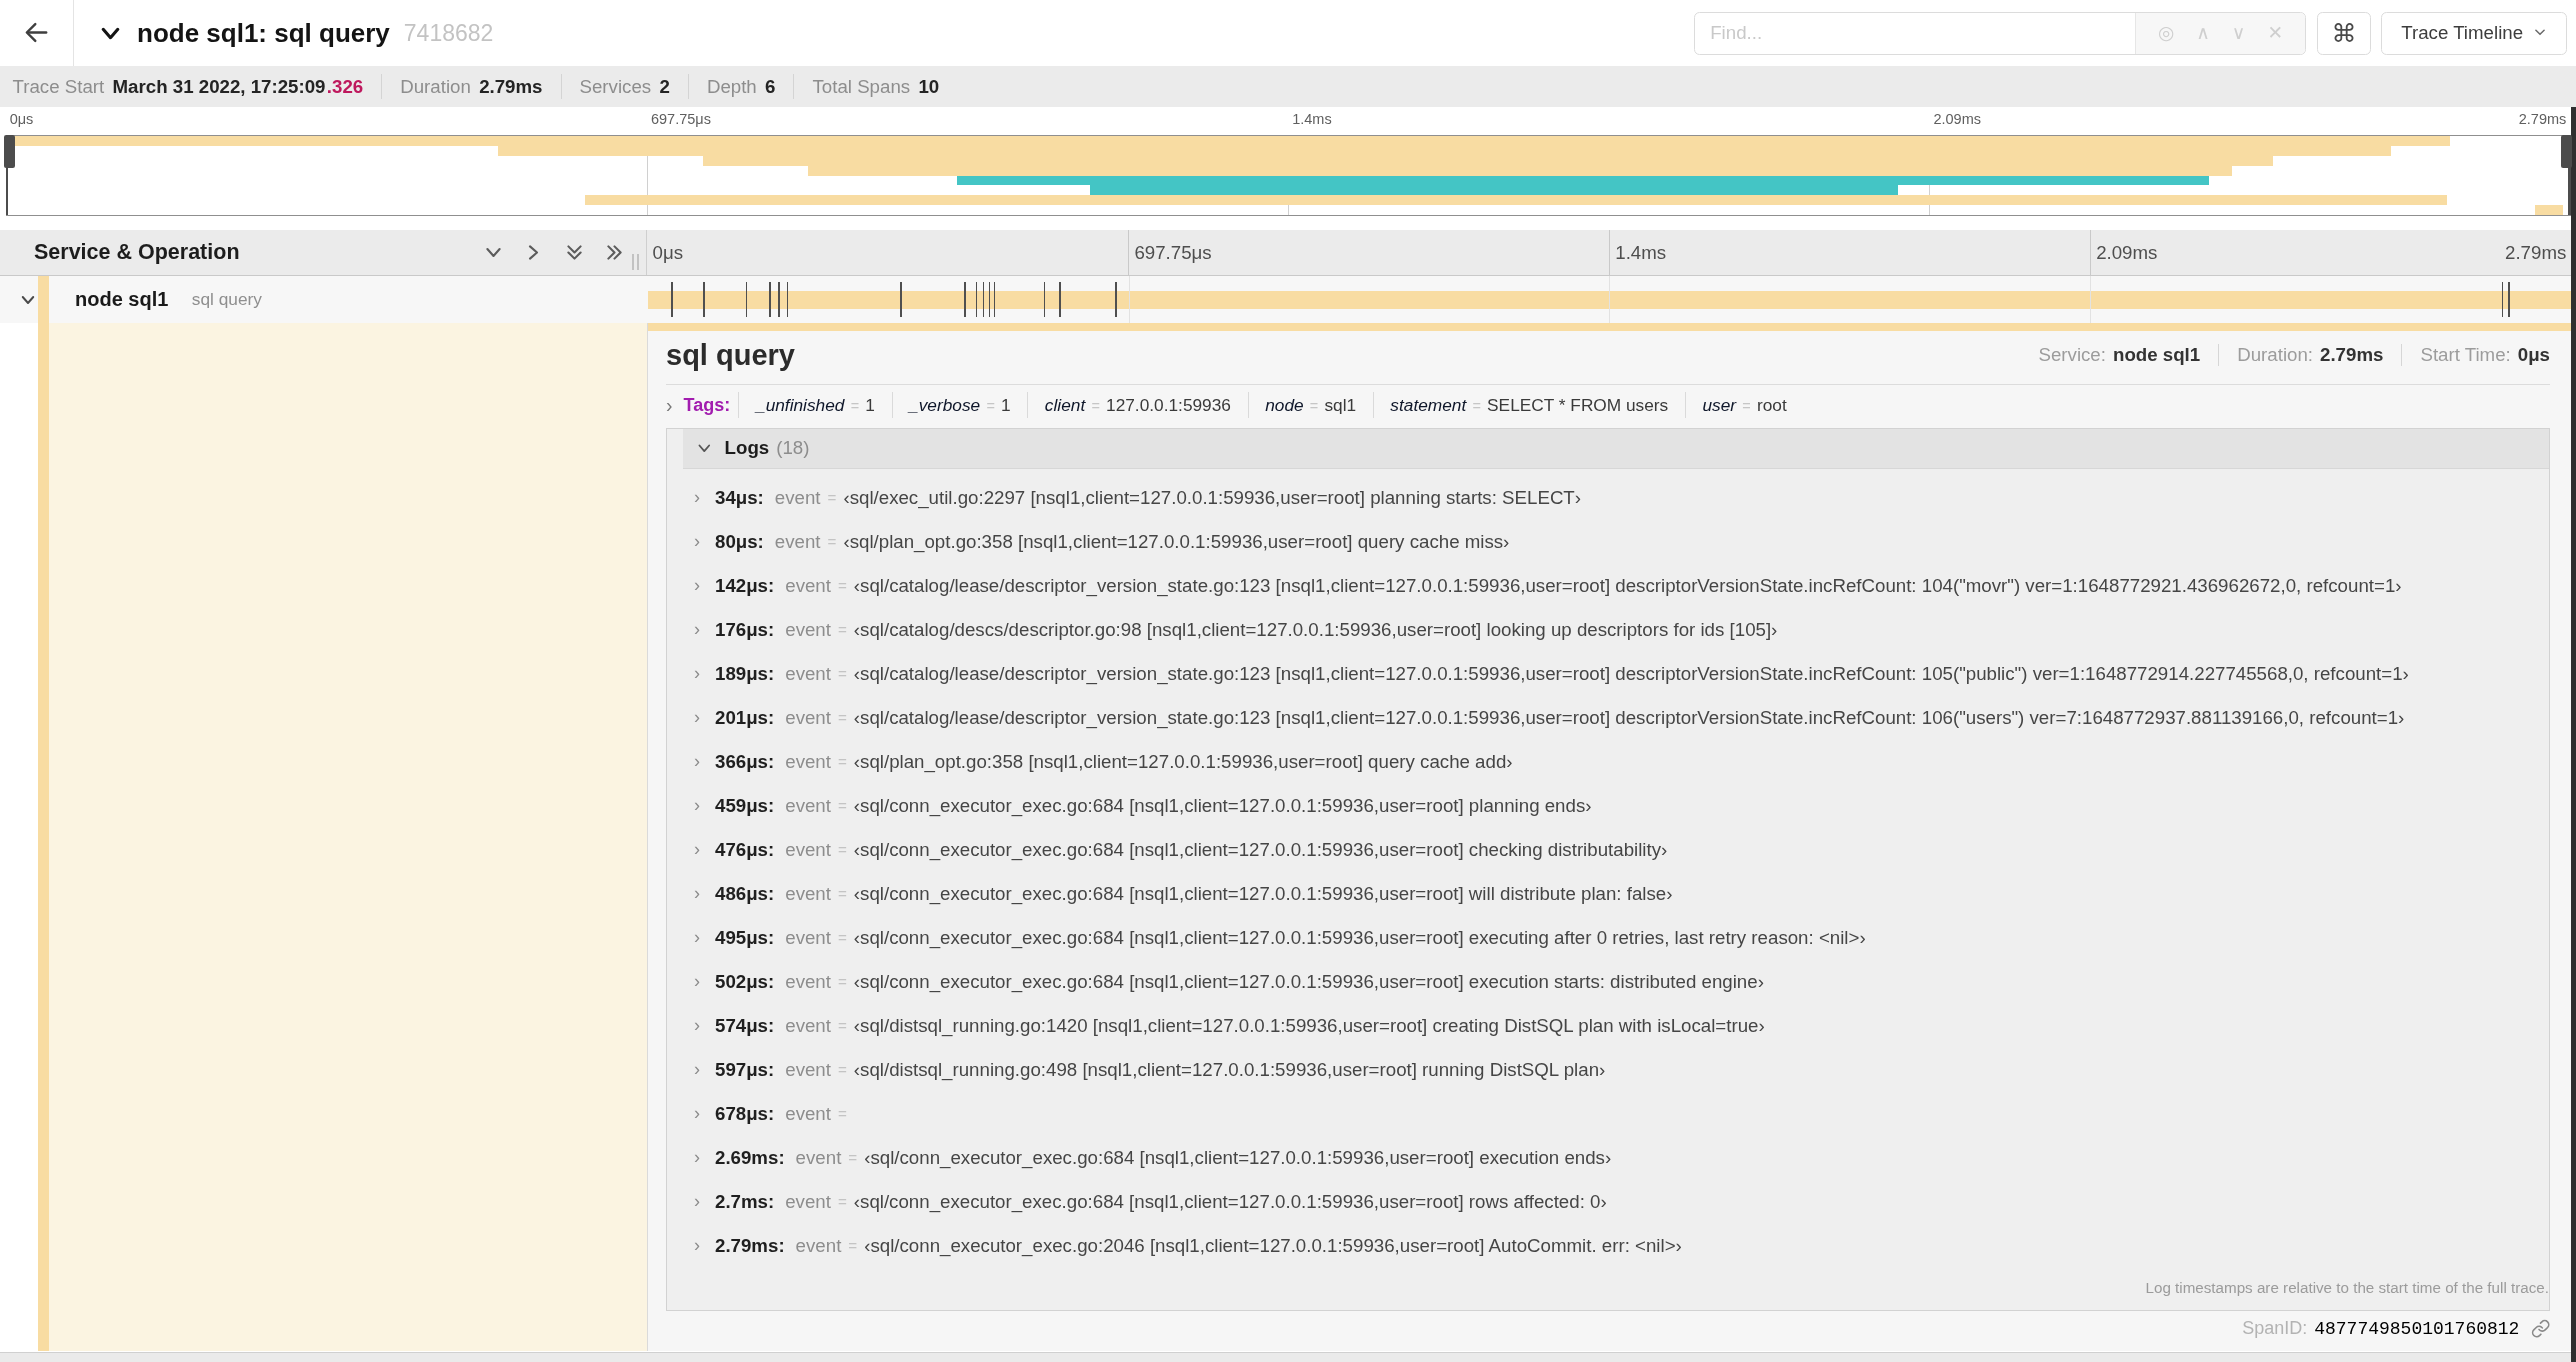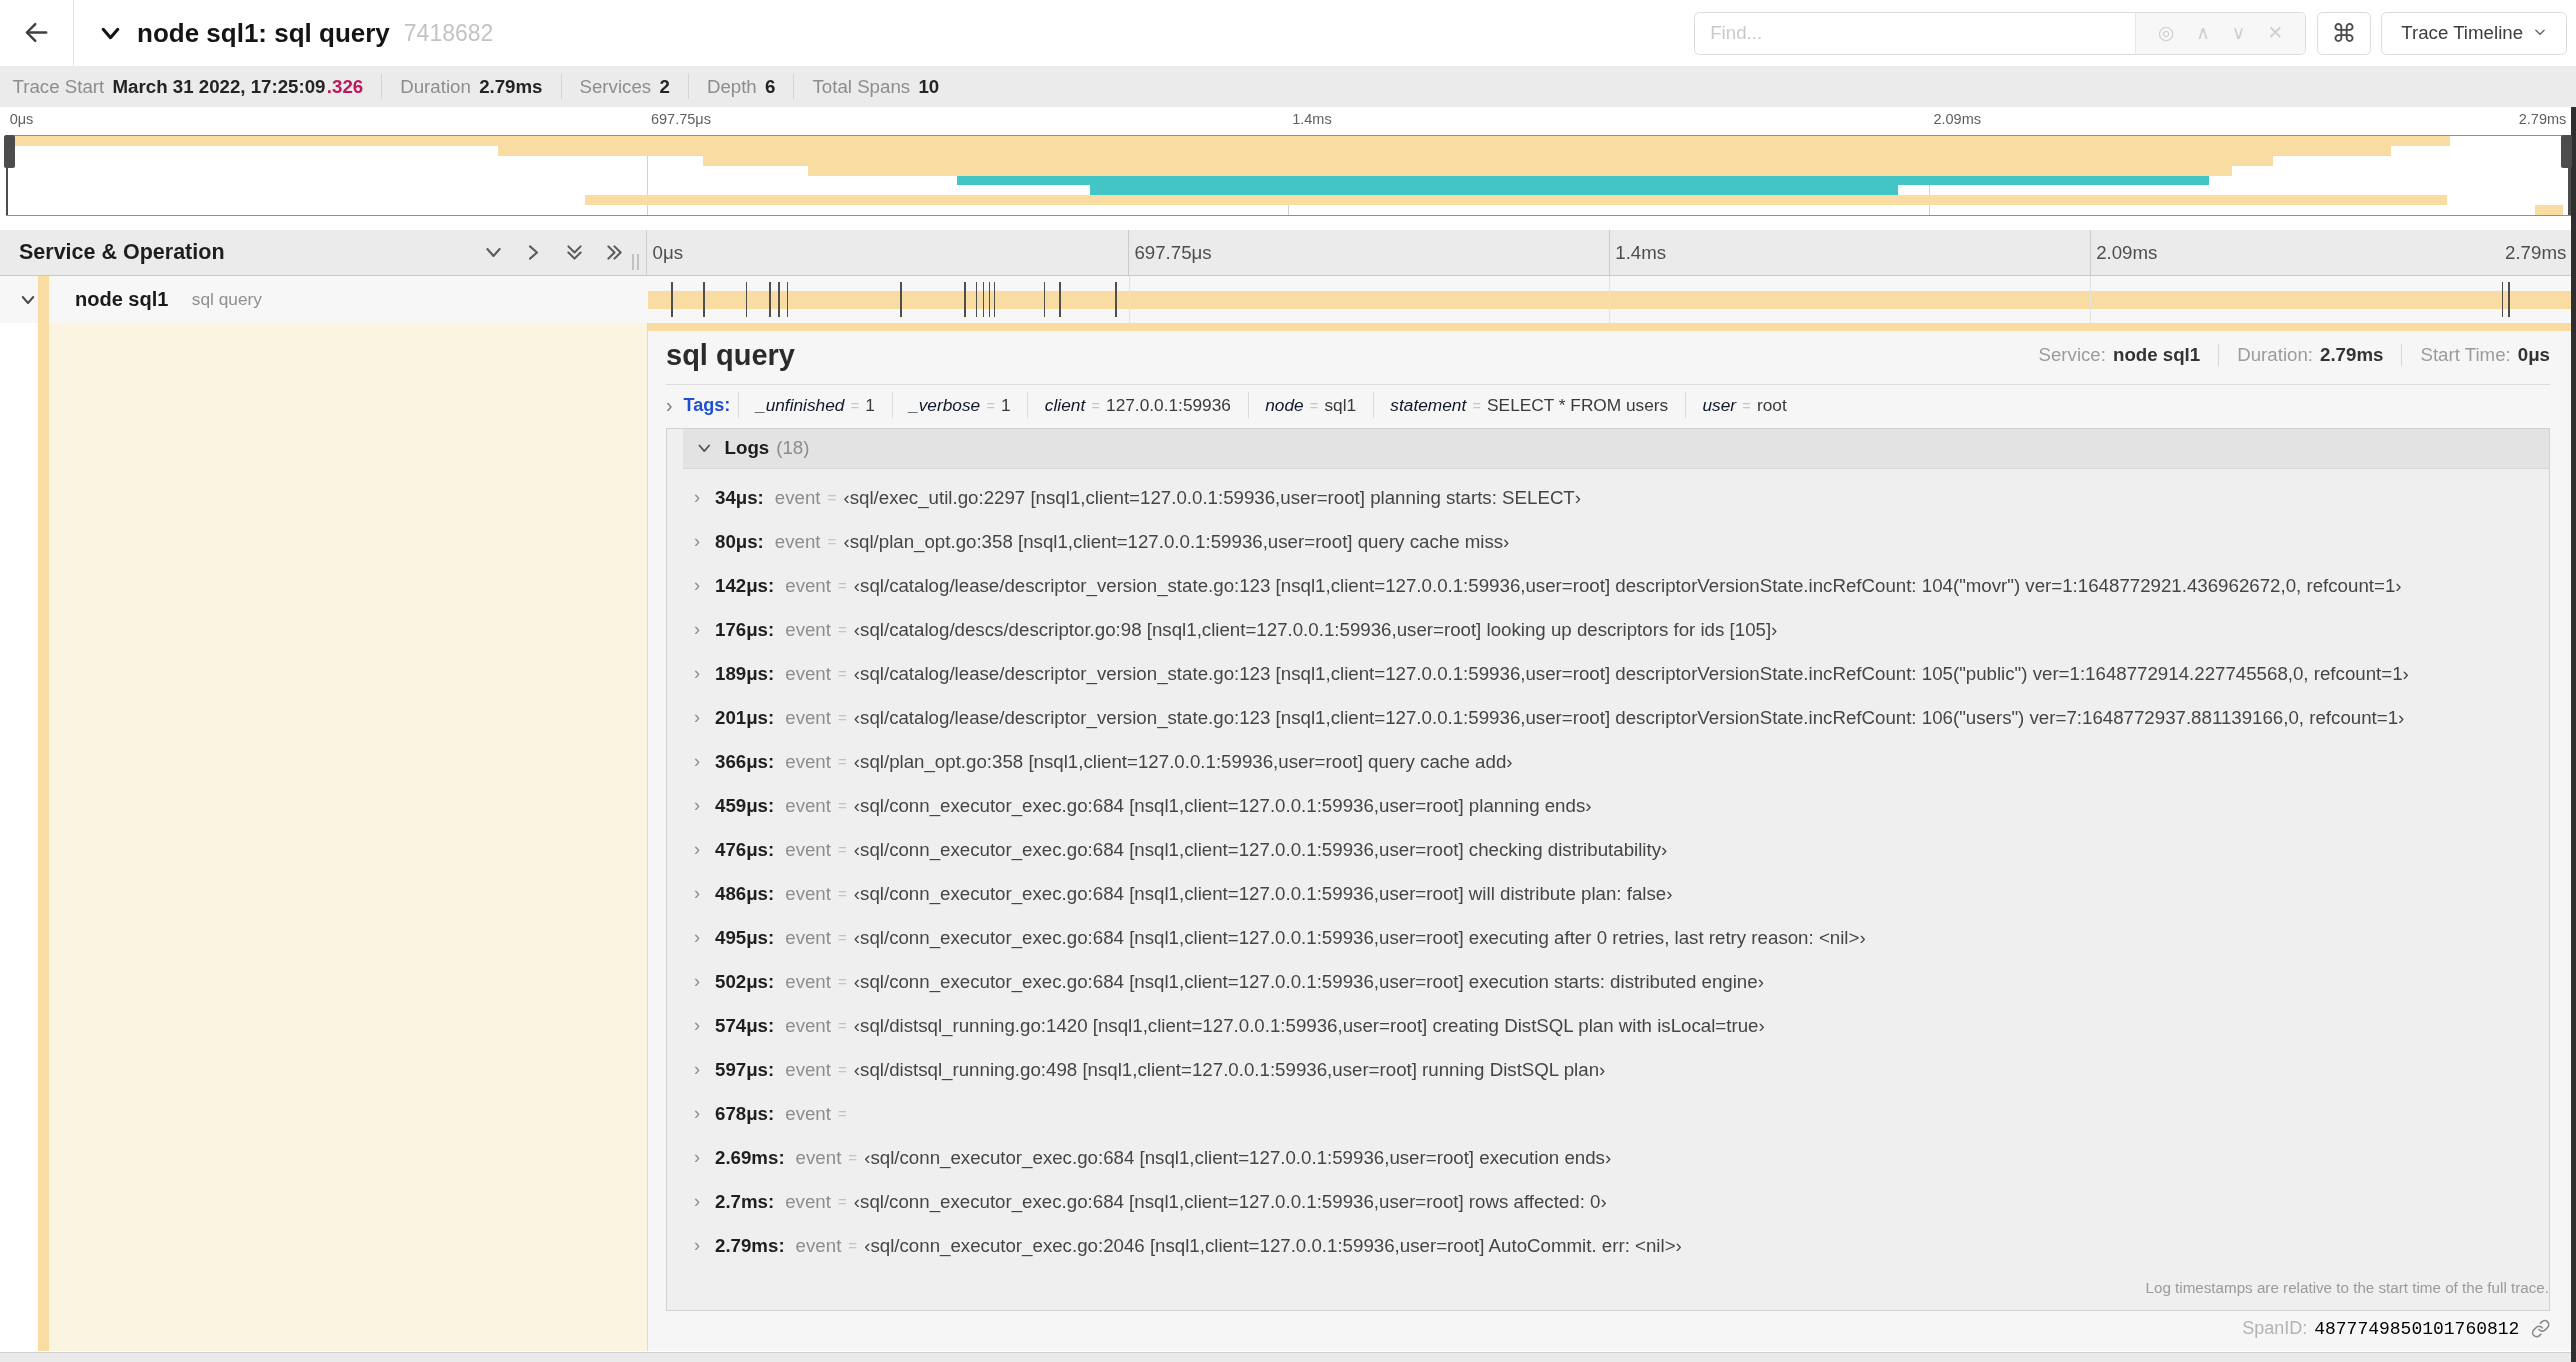--- a/index.html
+++ b/index.html
@@ -48,21 +48,21 @@
   .mm-scrub{position:absolute;top:0;bottom:0;width:2.8px;background:#4c4c4c;z-index:3;}
   .mm-scrub.left{left:0;}
   .mm-scrub.right{right:0;}
   .mm-handle{position:absolute;top:-1.4px;width:11px;height:33px;background:#4c4c4c;border-radius:2.1px;z-index:4;cursor:ew-resize;}
   .mm-handle.left{left:-1.4px;}
   .mm-handle.right{right:-1.4px;}
 
   
   .tl-header{position:absolute;top:230px;left:0;right:0;height:46px;background:#ebebeb;border-bottom:0.7px solid #c9c9c9;box-sizing:border-box;}
   .tlh-left{position:absolute;left:0;top:0;bottom:0;width:647px;border-right:0.7px solid #cfcfcf;display:flex;align-items:center;box-sizing:border-box;}
-  .tlh-title{padding-left:19px;font-size:21.5px;font-weight:bold;color:#1d1d1d;flex:1;}
+  .tlh-title{padding-left:34px;font-size:21.5px;font-weight:bold;color:#1d1d1d;flex:1;}
   .tlh-icons{display:flex;gap:19.4px;align-items:center;padding-right:21px;color:#5c5c5c;}
   .tlh-icons .ic{display:flex;cursor:pointer;}
   .tlh-grip{position:absolute;left:632px;bottom:5.5px;display:flex;gap:2.8px;}
   .tlh-grip i{display:block;width:2.1px;height:15.2px;background:#c2c2c2;}
   .ruler{position:absolute;left:647px;right:5.5px;top:0;bottom:0;}
   .ruler-tick{position:absolute;top:0;bottom:0;border-left:0.7px solid #c9c9c9;font-size:18.7px;color:#4e4e4e;
               display:flex;align-items:center;white-space:nowrap;}
   .ruler-tick span{margin-left:5.5px;}
   .ruler-tick.first{border-left:none;}
   .ruler-tick.last{border-left:none;}
@@ -92,21 +92,21 @@
   .d-title{font-size:29px;font-weight:bold;color:#2b2b2b;}
   .d-meta{display:flex;font-size:18.7px;align-items:baseline;}
   .d-meta .m-item{padding:0 18px;border-left:0.7px solid #d6d6d6;white-space:nowrap;}
   .d-meta .m-item:first-child{border-left:none;}
   .d-meta .m-item:last-child{padding-right:0;}
   .m-label{color:#9c9c9c;}
   .m-value{font-weight:bold;color:#333;margin-left:7px;}
   .d-divider{height:0.7px;background:#dcdcdc;margin-top:12.5px;}
   .d-tags{display:flex;align-items:center;height:40px;font-size:17.3px;cursor:pointer;}
   .t-chev{color:#777;font-size:19.4px;margin-right:11px;}
-  .t-label{font-weight:bold;color:#1d4ed8;font-size:18px;margin-right:8.3px;}
+  .t-label{font-weight:bold;color:#a21caf;font-size:18px;margin-right:8.3px;}
   .tag{display:flex;align-items:baseline;padding:2.8px 16.6px;border-left:0.7px solid #dadada;white-space:nowrap;}
   .t-key{color:#0f172a;font-style:italic;}
   .t-eq{color:#c6c6c6;font-size:14.5px;margin:0 6.2px;}
   .t-val{color:#3a3a3a;}
   .logs-box{border:0.7px solid #d2d2d2;margin-top:2.8px;background:#efefef;padding-left:16px;}
   .logs-header{height:39px;background:#e3e3e3;display:flex;align-items:center;padding-left:12.5px;font-size:18.7px;
                border-bottom:0.7px solid #d7d7d7;cursor:pointer;}
   .lh-chev{display:flex;color:#555;margin-right:12.5px;}
   .lh-label{font-weight:bold;color:#1c1c1c;}
   .lh-count{color:#8d8d8d;margin-left:7px;}

